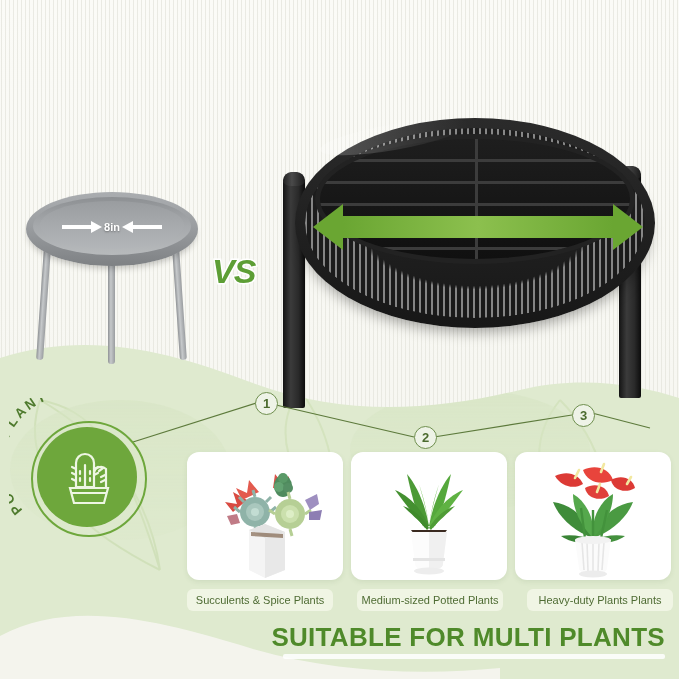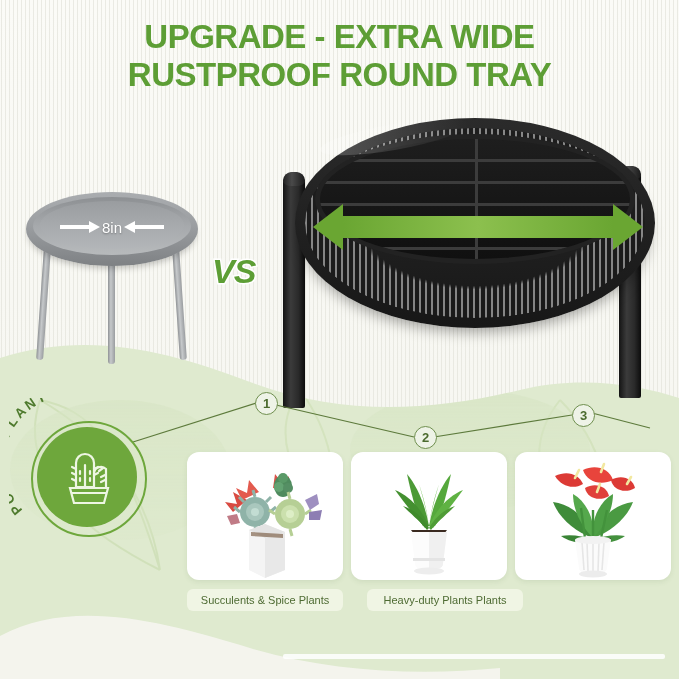--- a/index.html
+++ b/index.html
@@ -67,21 +67,21 @@
     display:flex;align-items:center;justify-content:center;gap:2px;
     z-index:3;
   }
   .arrow-w{position:relative;width:40px;height:12px;}
   .arrow-w .shaft{position:absolute;top:4px;height:4px;background:#fff;}
   .arrow-w .head{position:absolute;top:0;width:0;height:0;border-top:6px solid transparent;border-bottom:6px solid transparent;}
   .arrow-w.right .shaft{left:0;width:30px;}
   .arrow-w.right .head{right:0;border-left:11px solid #fff;}
   .arrow-w.left .shaft{right:0;width:30px;}
   .arrow-w.left .head{left:0;border-right:11px solid #fff;}
-  .dim-label{color:#fff;font-weight:normal;font-size:15px;text-shadow:0 1px 2px rgba(0,0,0,.35);}
+  .dim-label{color:#fff;font-weight:bold;font-size:11px;text-shadow:0 1px 2px rgba(0,0,0,.35);}
 
   
   .vs{
     position:absolute;left:212px;top:252px;z-index:6;
     font-weight:bold;font-size:34px;font-style:italic;
     color:#5d9e35;
     -webkit-text-stroke:3px #ffffff;
     paint-order:stroke fill;
     letter-spacing:-1px;
   }
@@ -221,24 +221,20 @@
       <path d="M40,400 C110,440 150,500 160,570 M40,400 C90,410 120,440 160,570 M40,400 C20,460 60,520 160,570" fill="none" stroke="#c3d8a6" stroke-width="2"></path>
       <path d="M300,390 C330,430 340,480 330,520 M300,390 C270,430 290,480 330,520" fill="none" stroke="#c9dcae" stroke-width="2"></path>
       <path d="M560,400 C600,440 620,500 600,560 M560,400 C520,450 540,510 600,560" fill="none" stroke="#c9dcae" stroke-width="2"></path>
       <ellipse cx="120" cy="470" rx="110" ry="70" fill="url(#leafFade)"></ellipse>
       <ellipse cx="470" cy="450" rx="120" ry="60" fill="url(#leafFade)"></ellipse>
     </g>
 
     <path d="M0,636 C70,598 160,620 250,648 C330,672 420,676 500,668 L500,679 L0,679 Z" fill="#f4f4ee" opacity="0.95"></path>
   </svg>
 
-  <div class="headline">
-    <div>UPGRADE - EXTRA WIDE</div>
-    <div>RUSTPROOF ROUND TRAY</div>
-  </div>
 
   <div class="small-stand">
     <div class="small-leg" style="left:18px;top:56px;height:112px;transform:rotate(4deg);"></div>
     <div class="small-leg" style="left:86px;top:60px;height:112px;"></div>
     <div class="small-leg" style="left:154px;top:56px;height:112px;transform:rotate(-4deg);"></div>
 
     <div class="small-tray">
       <div class="small-tray-inner">
         <div class="small-tray-inner2"></div>
       </div>
@@ -403,18 +399,20 @@
             <path d="M89,90 L87,118"></path>
         </g>
         <ellipse cx="78" cy="88" rx="18" ry="4" fill="#f2f2f2"></ellipse>
         <ellipse cx="78" cy="122" rx="14" ry="3.5" fill="#ececec"></ellipse>
       </svg>
     </div>
   </div>
 
   <div class="pill-row">
     <div class="pill">Succulents &amp; Spice Plants</div>
+    <div class="pill">Medium-sized Potted Plants</div>
     <div class="pill">Heavy-duty Plants Plants</div>
   </div>
 
   <div class="banner-underline"></div>
+  <div class="banner">SUITABLE FOR MULTI PLANTS</div>
 
 </div>
 
 </body></html>

